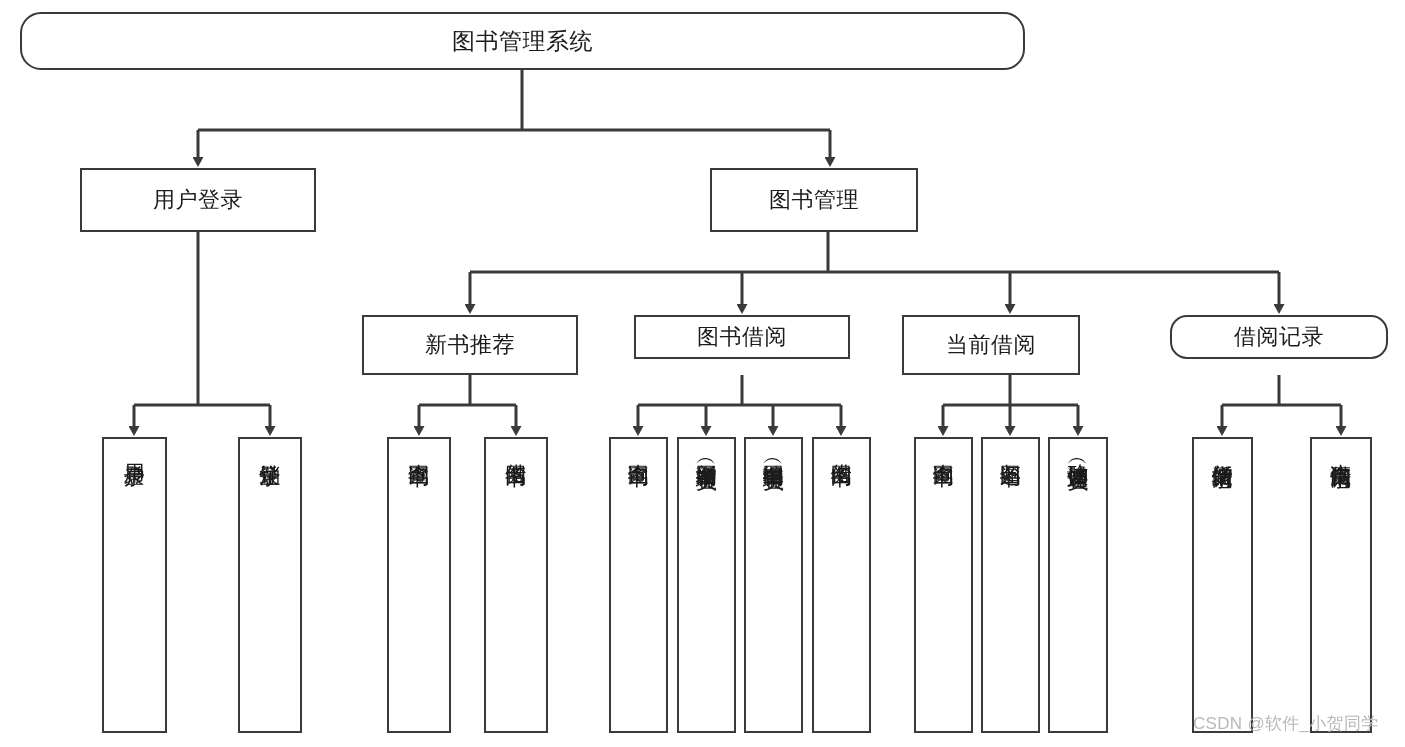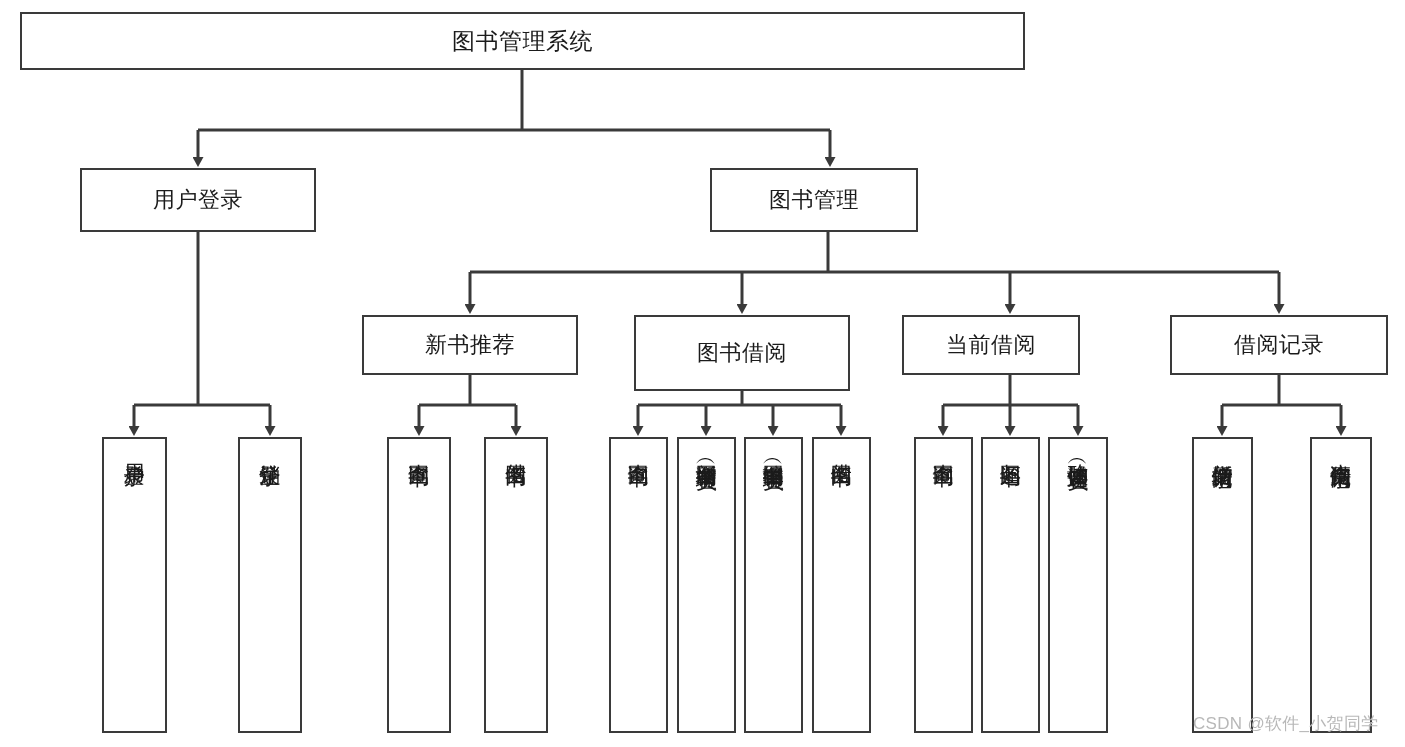--- a/index.html
+++ b/index.html
@@ -112,41 +112,41 @@
       <path d="M1010,405 L1010,427" marker-end="url(#arrow)"></path>
       <path d="M1078,405 L1078,427" marker-end="url(#arrow)"></path>
 
       <path d="M1279,375 L1279,405"></path>
       <path d="M1222,405 L1341,405"></path>
       <path d="M1222,405 L1222,427" marker-end="url(#arrow)"></path>
       <path d="M1341,405 L1341,427" marker-end="url(#arrow)"></path>
     </g>
   </svg>
 
-  <div class="node h root" style="left:20px; top:12px; width:1005px; height:58px;">
+  <div class="node h root" style="left:20px; top:12px; width:1005px; height:58px;border-radius:21px;">
     <span>图书管理系统</span>
   </div>
 
   <div class="node h" style="left:80px; top:168px; width:236px; height:64px;">
     <span>用户登录</span>
   </div>
   <div class="node h" style="left:710px; top:168px; width:208px; height:64px;">
     <span>图书管理</span>
   </div>
 
   <div class="node h" style="left:362px; top:315px; width:216px; height:60px;">
     <span>新书推荐</span>
   </div>
-  <div class="node h" style="left:634px; top:315px; width:216px; height:76px;">
+  <div class="node h" style="left:634px; top:315px; width:216px; height:44px;">
     <span>图书借阅</span>
   </div>
   <div class="node h" style="left:902px; top:315px; width:178px; height:60px;">
     <span>当前借阅</span>
   </div>
-  <div class="node h" style="left:1170px; top:315px; width:218px; height:60px;">
+  <div class="node h" style="left:1170px; top:315px; width:218px; height:44px;border-radius:17px;">
     <span>借阅记录</span>
   </div>
 
   <div class="node v" style="left:102px; top:437px; width:65px; height:296px;">
     <span class="vlabel">用户登录</span>
   </div>
   <div class="node v" style="left:238px; top:437px; width:64px; height:296px;">
     <span class="vlabel">注销登录</span>
   </div>
   <div class="node v" style="left:387px; top:437px; width:64px; height:296px;">

